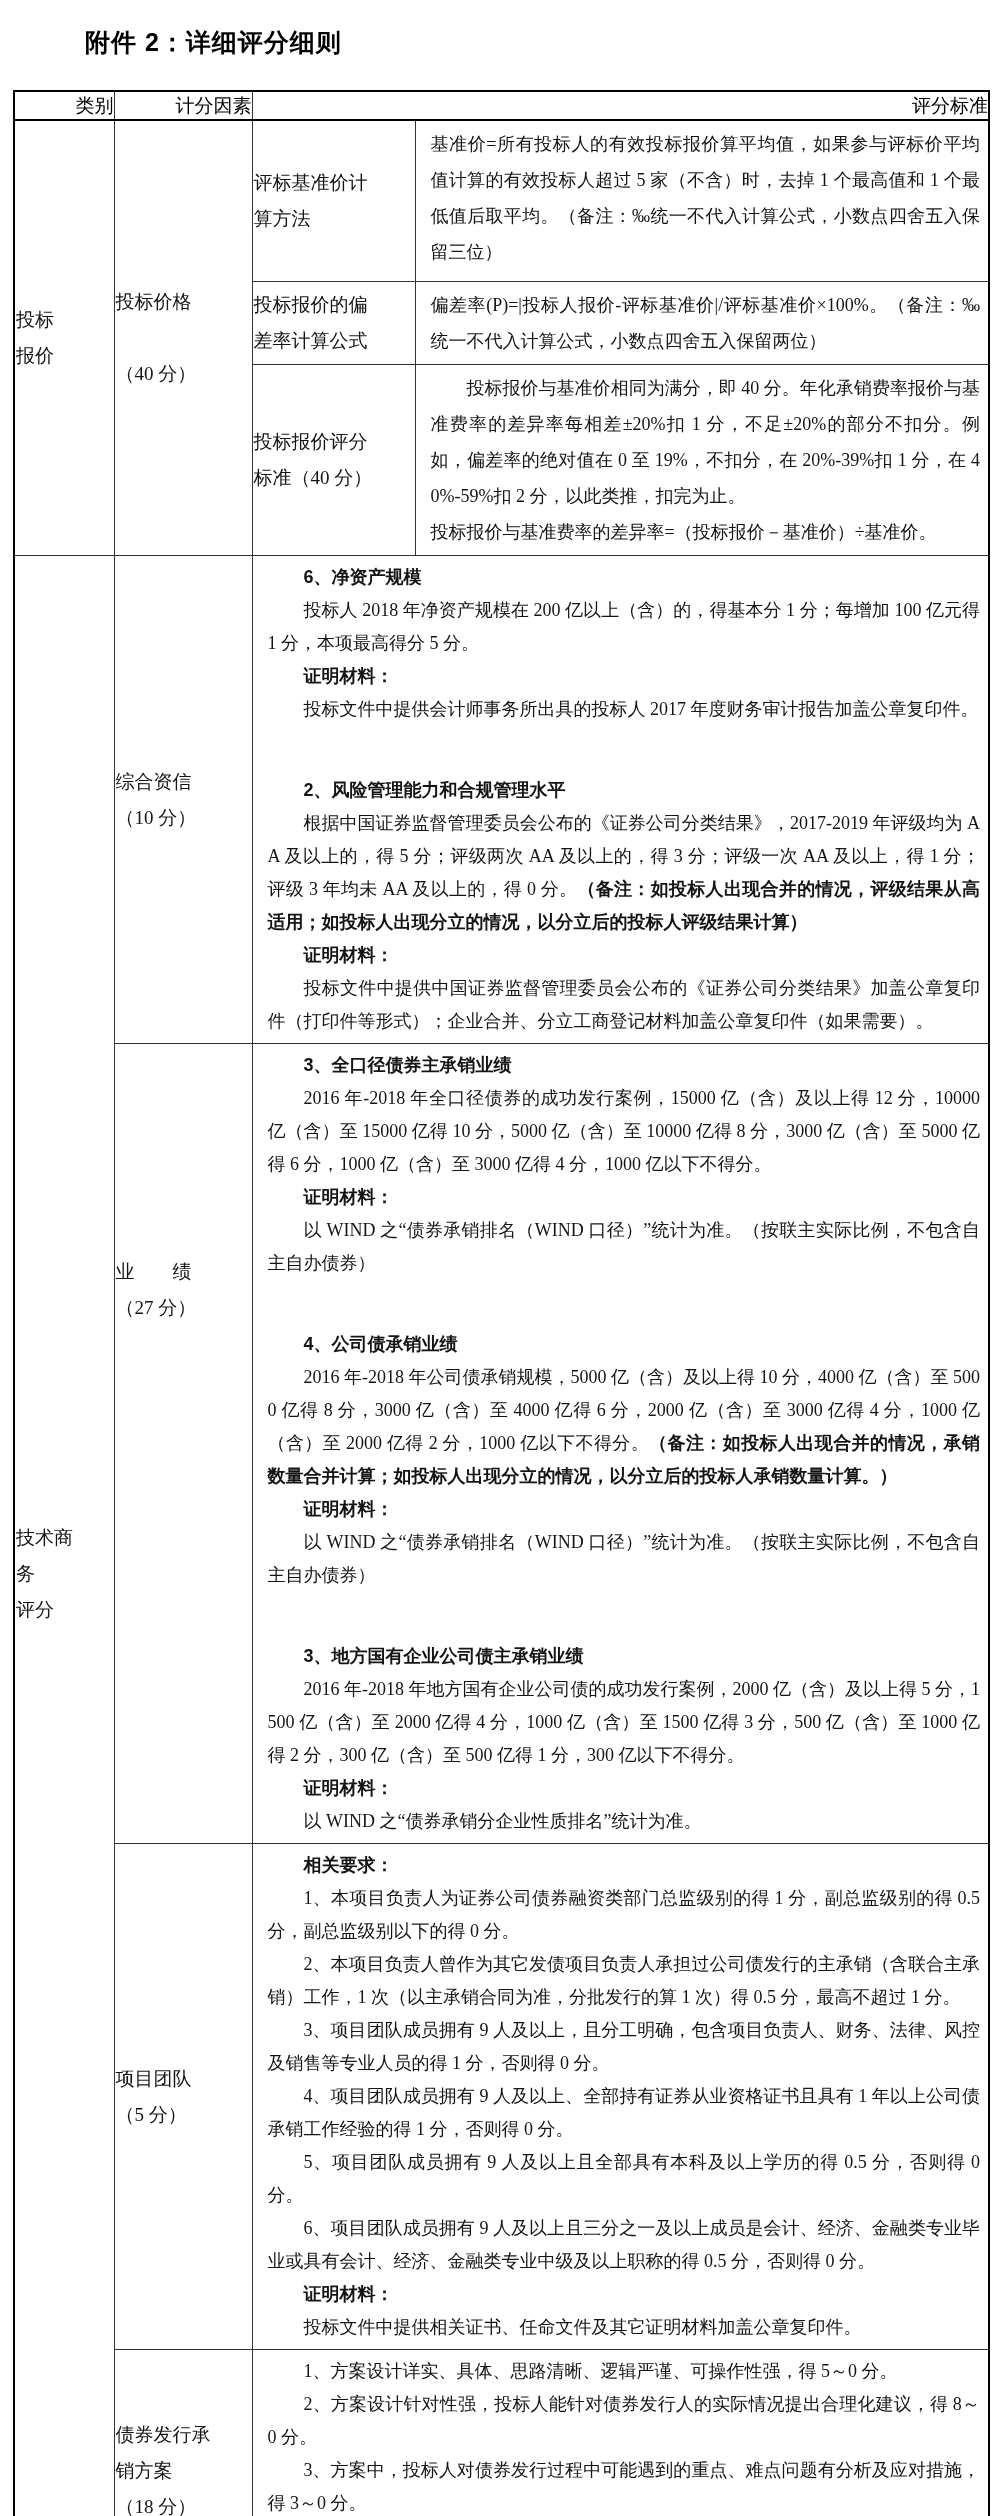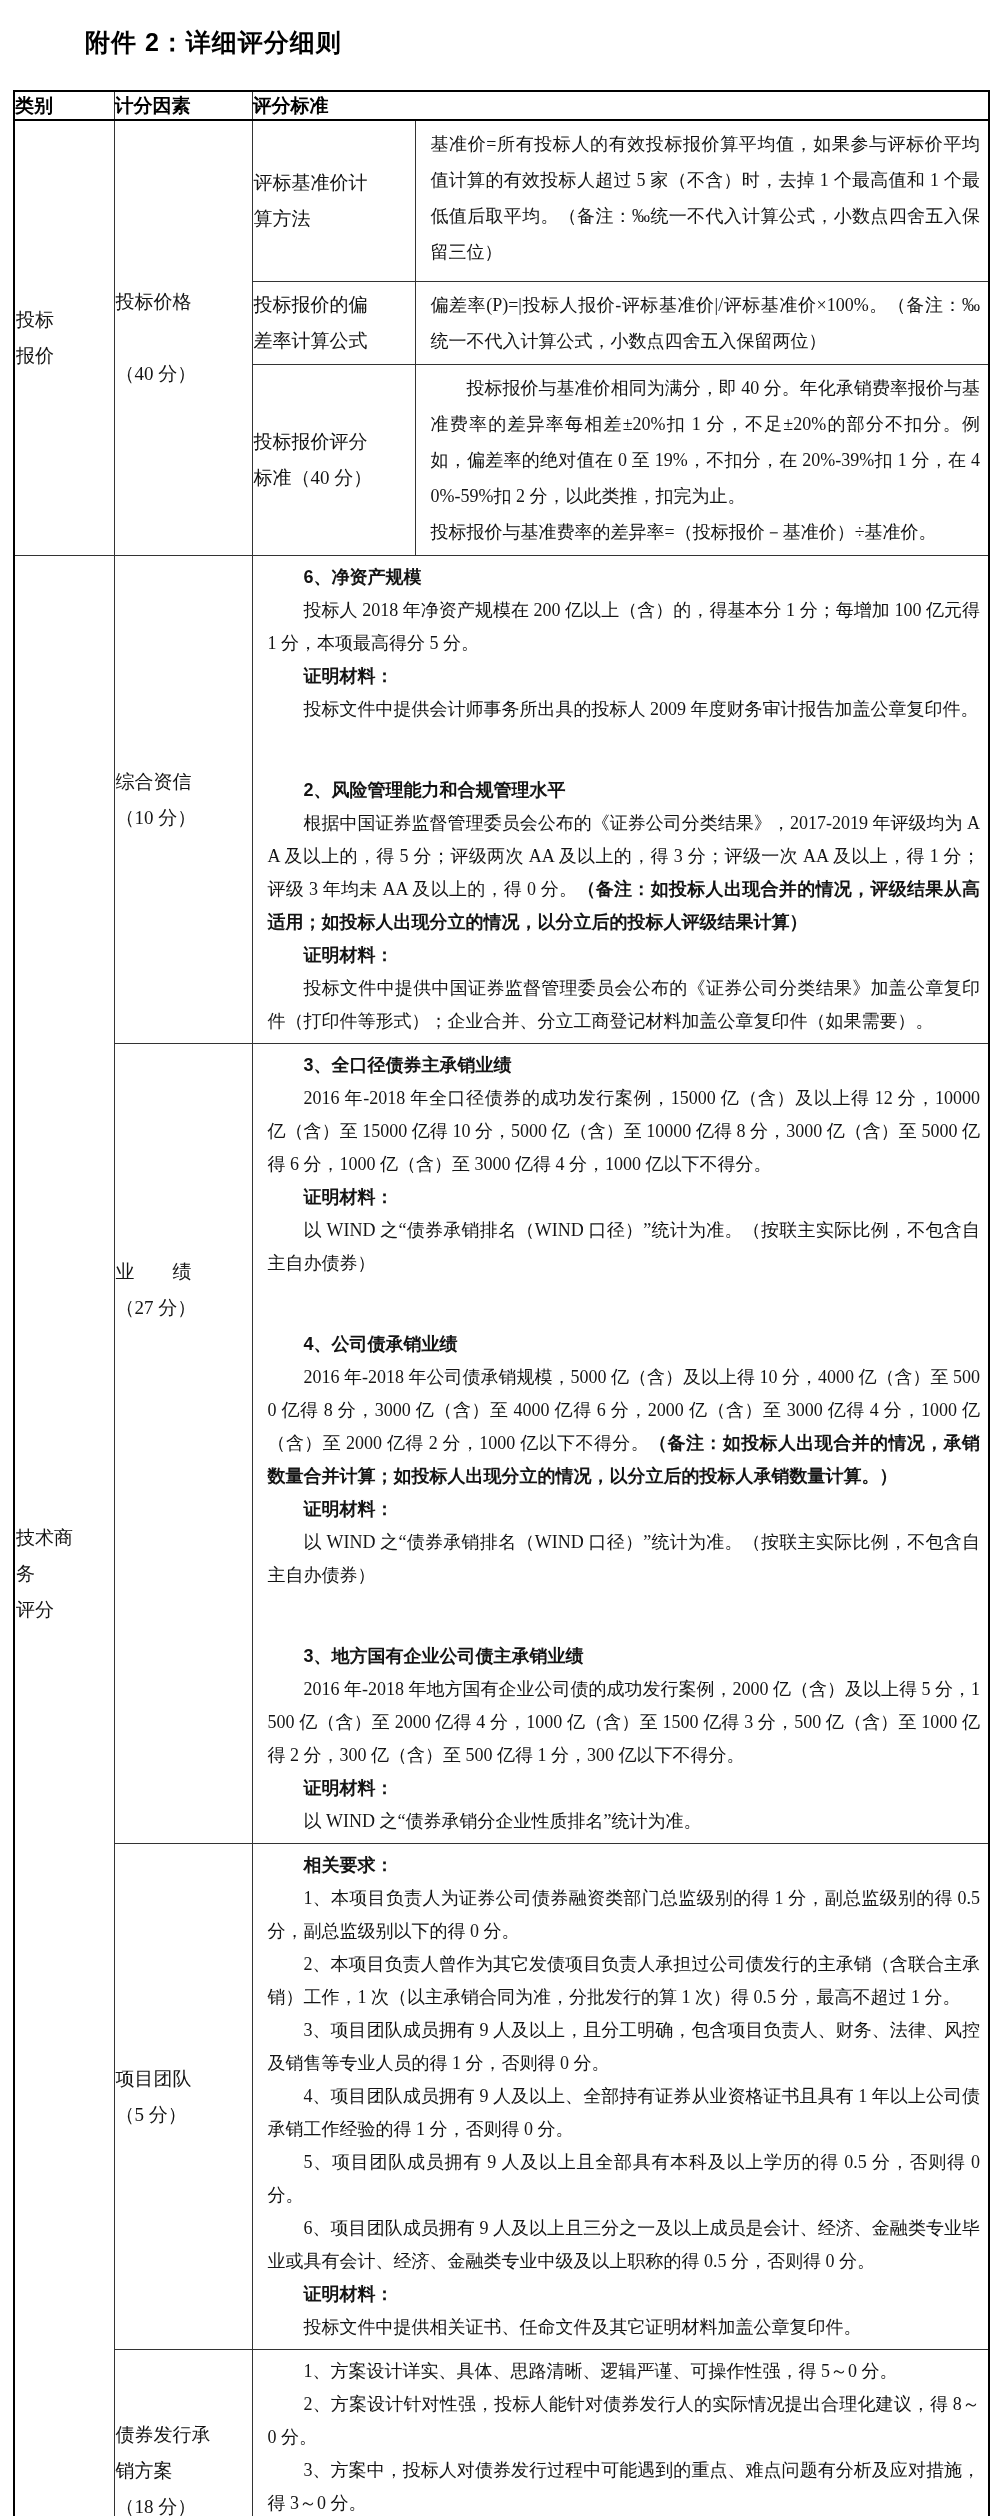--- a/index.html
+++ b/index.html
@@ -13,23 +13,23 @@
     font-family:"Liberation Sans","DejaVu Sans",sans-serif;
     font-size:25px;font-weight:bold;color:#000;letter-spacing:1px;
   }
   table.rubric{
     border-collapse:collapse;table-layout:fixed;
     margin:31px 0 0 13px;width:975px;
     border:2px solid #000;
   }
   td{border:1.5px solid #333;vertical-align:middle;padding:0;word-break:break-all;}
   tr.hdr td{
-    height:27px;text-align:left;
+    height:27px;text-align:right;
     font-family:"Liberation Sans","DejaVu Sans",sans-serif;
-    font-size:19px;font-weight:bold;color:#000;
+    font-size:19px;font-weight:normal;color:#000;
     border-bottom:2px solid #000;
   }
   .lbl{
     text-align:left;white-space:pre-line;
     font-size:19px;line-height:36px;color:#141414;padding:2px 1px;
   }
   .lbl-top{vertical-align:top;padding-top:210px;}
   .content{
     vertical-align:top;text-align:justify;
     font-size:18px;color:#141414;padding:5px 8px 5px 15px;
@@ -94,21 +94,21 @@
     <tr class="sec2">
       <td rowspan="4" class="lbl">技术商
 务
 评分</td>
       <td class="lbl">综合资信
 （10 分）</td>
       <td colspan="2" class="content h-r4">
           <div class="para ind"><span class="b">6、净资产规模</span></div>
           <div class="para ind"><span>投标人 2018 年净资产规模在 200 亿以上（含）的，得基本分 1 分；每增加 100 亿元得 1 分，本项最高得分 5 分。</span></div>
           <div class="para ind"><span class="b">证明材料：</span></div>
-          <div class="para ind"><span>投标文件中提供会计师事务所出具的投标人 2009 年度财务审计报告加盖公章复印件。</span></div>
+          <div class="para ind"><span>投标文件中提供会计师事务所出具的投标人 2017 年度财务审计报告加盖公章复印件。</span></div>
           <div class="para ind gap"><span class="b">2、风险管理能力和合规管理水平</span></div>
           <div class="para ind"><span>根据中国证券监督管理委员会公布的《证券公司分类结果》，2017-2019 年评级均为 AA 及以上的，得 5 分；评级两次 AA 及以上的，得 3 分；评级一次 AA 及以上，得 1 分；评级 3 年均未 AA 及以上的，得 0 分。</span><span class="b">（备注：如投标人出现合并的情况，评级结果从高适用；如投标人出现分立的情况，以分立后的投标人评级结果计算）</span></div>
           <div class="para ind"><span class="b">证明材料：</span></div>
           <div class="para ind"><span>投标文件中提供中国证券监督管理委员会公布的《证券公司分类结果》加盖公章复印件（打印件等形式）；企业合并、分立工商登记材料加盖公章复印件（如果需要）。</span></div>
         </td>
     </tr>
     <tr class="sec2">
       <td class="lbl lbl-top">业　　绩
 （27 分）</td>
       <td colspan="2" class="content h-r5">

